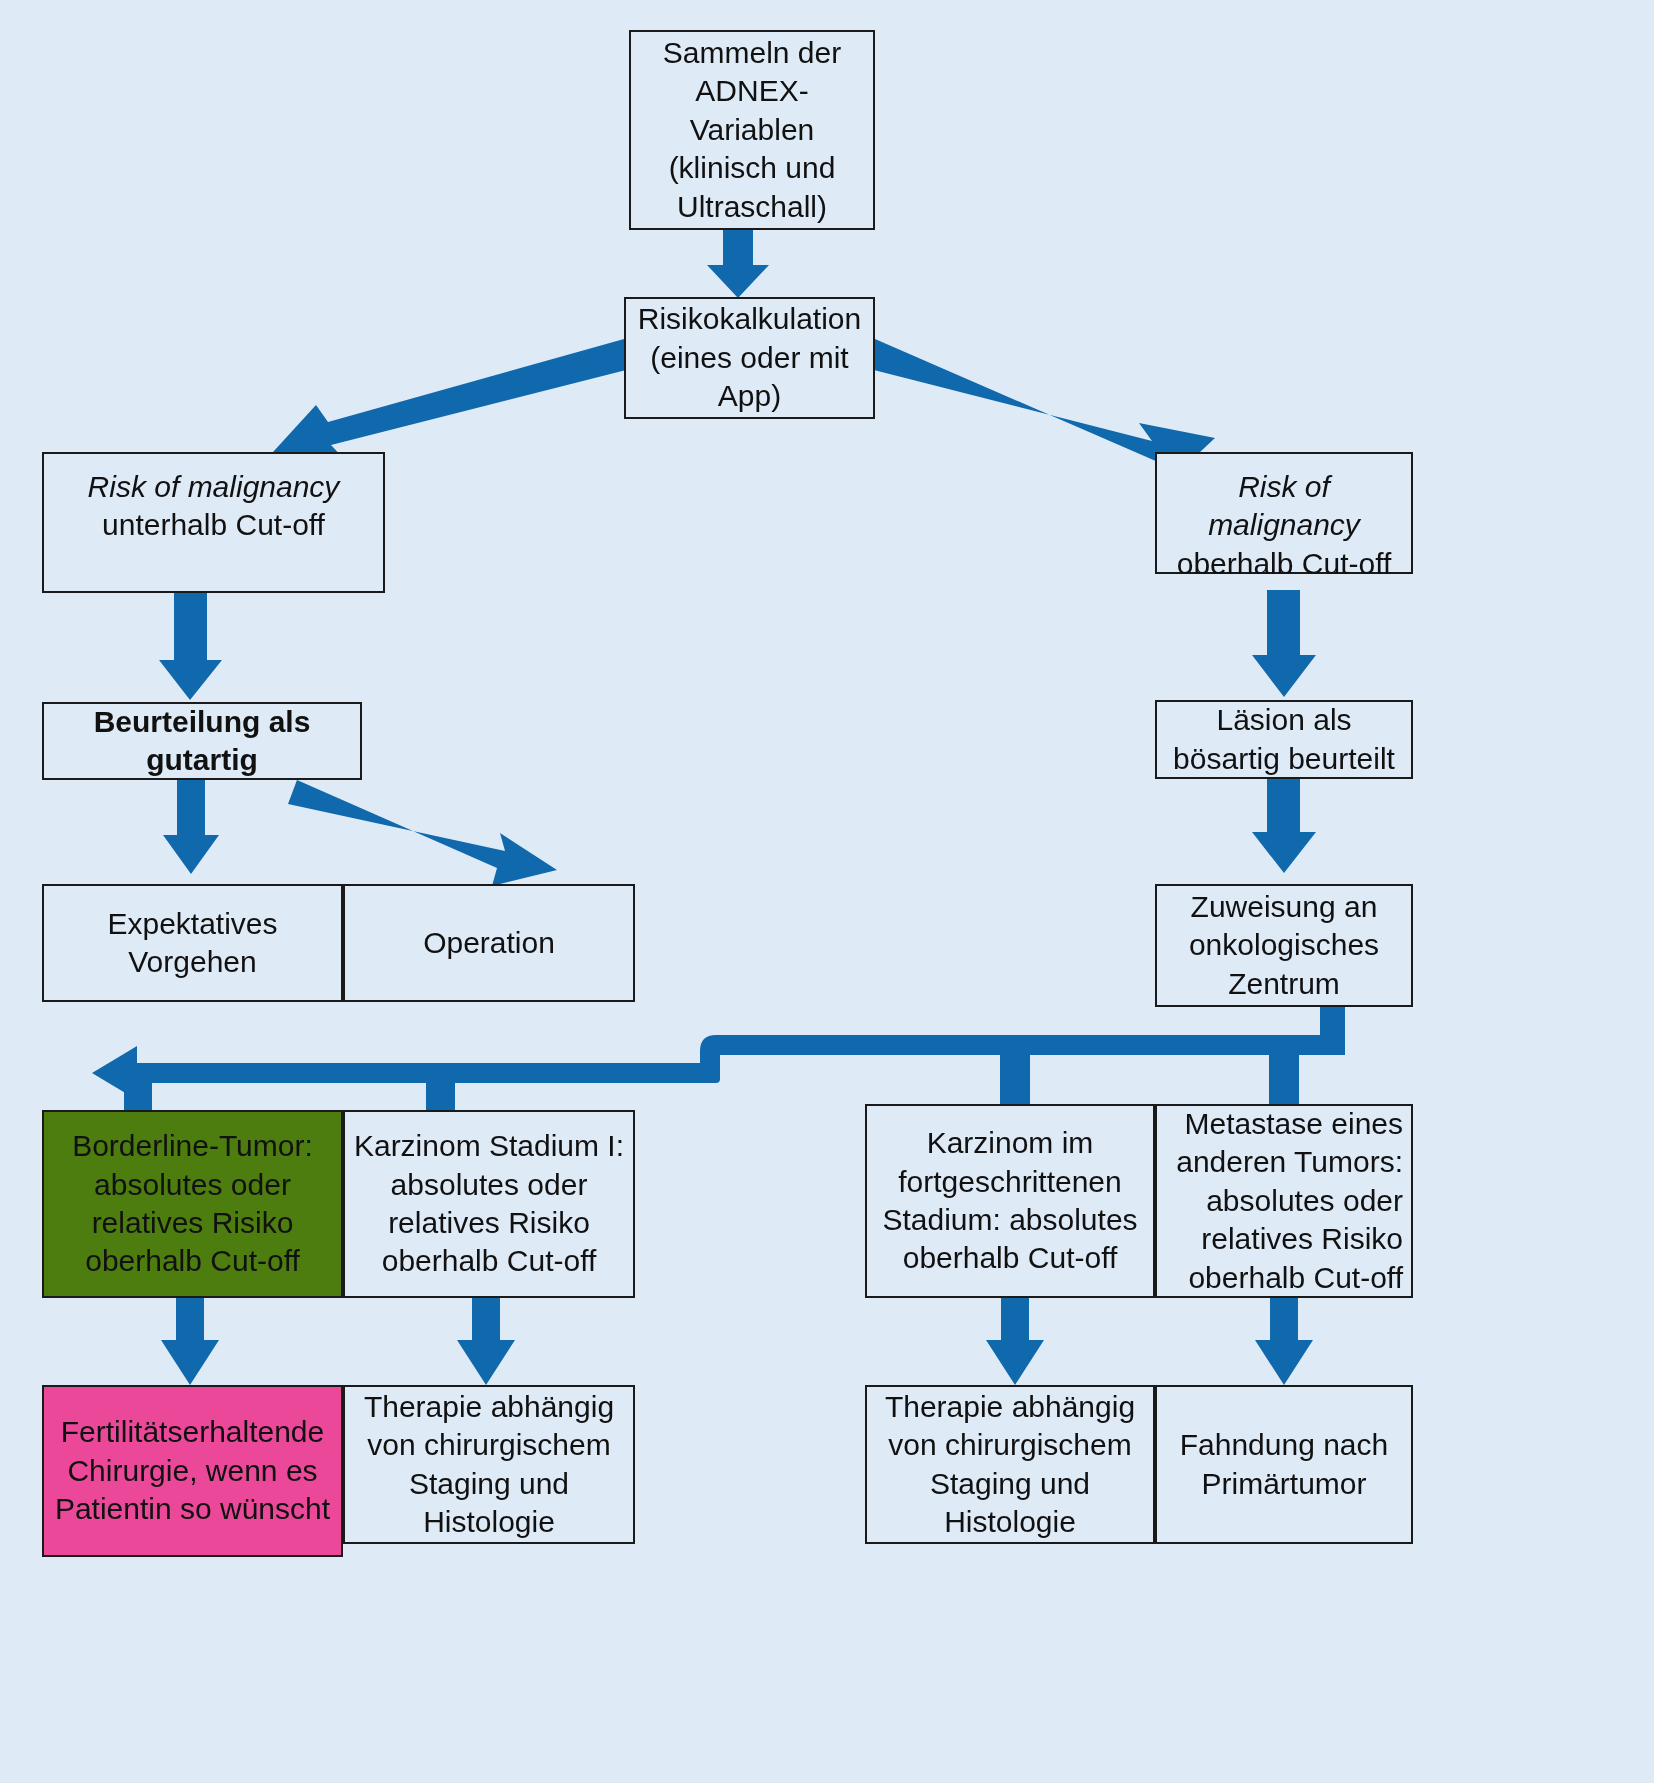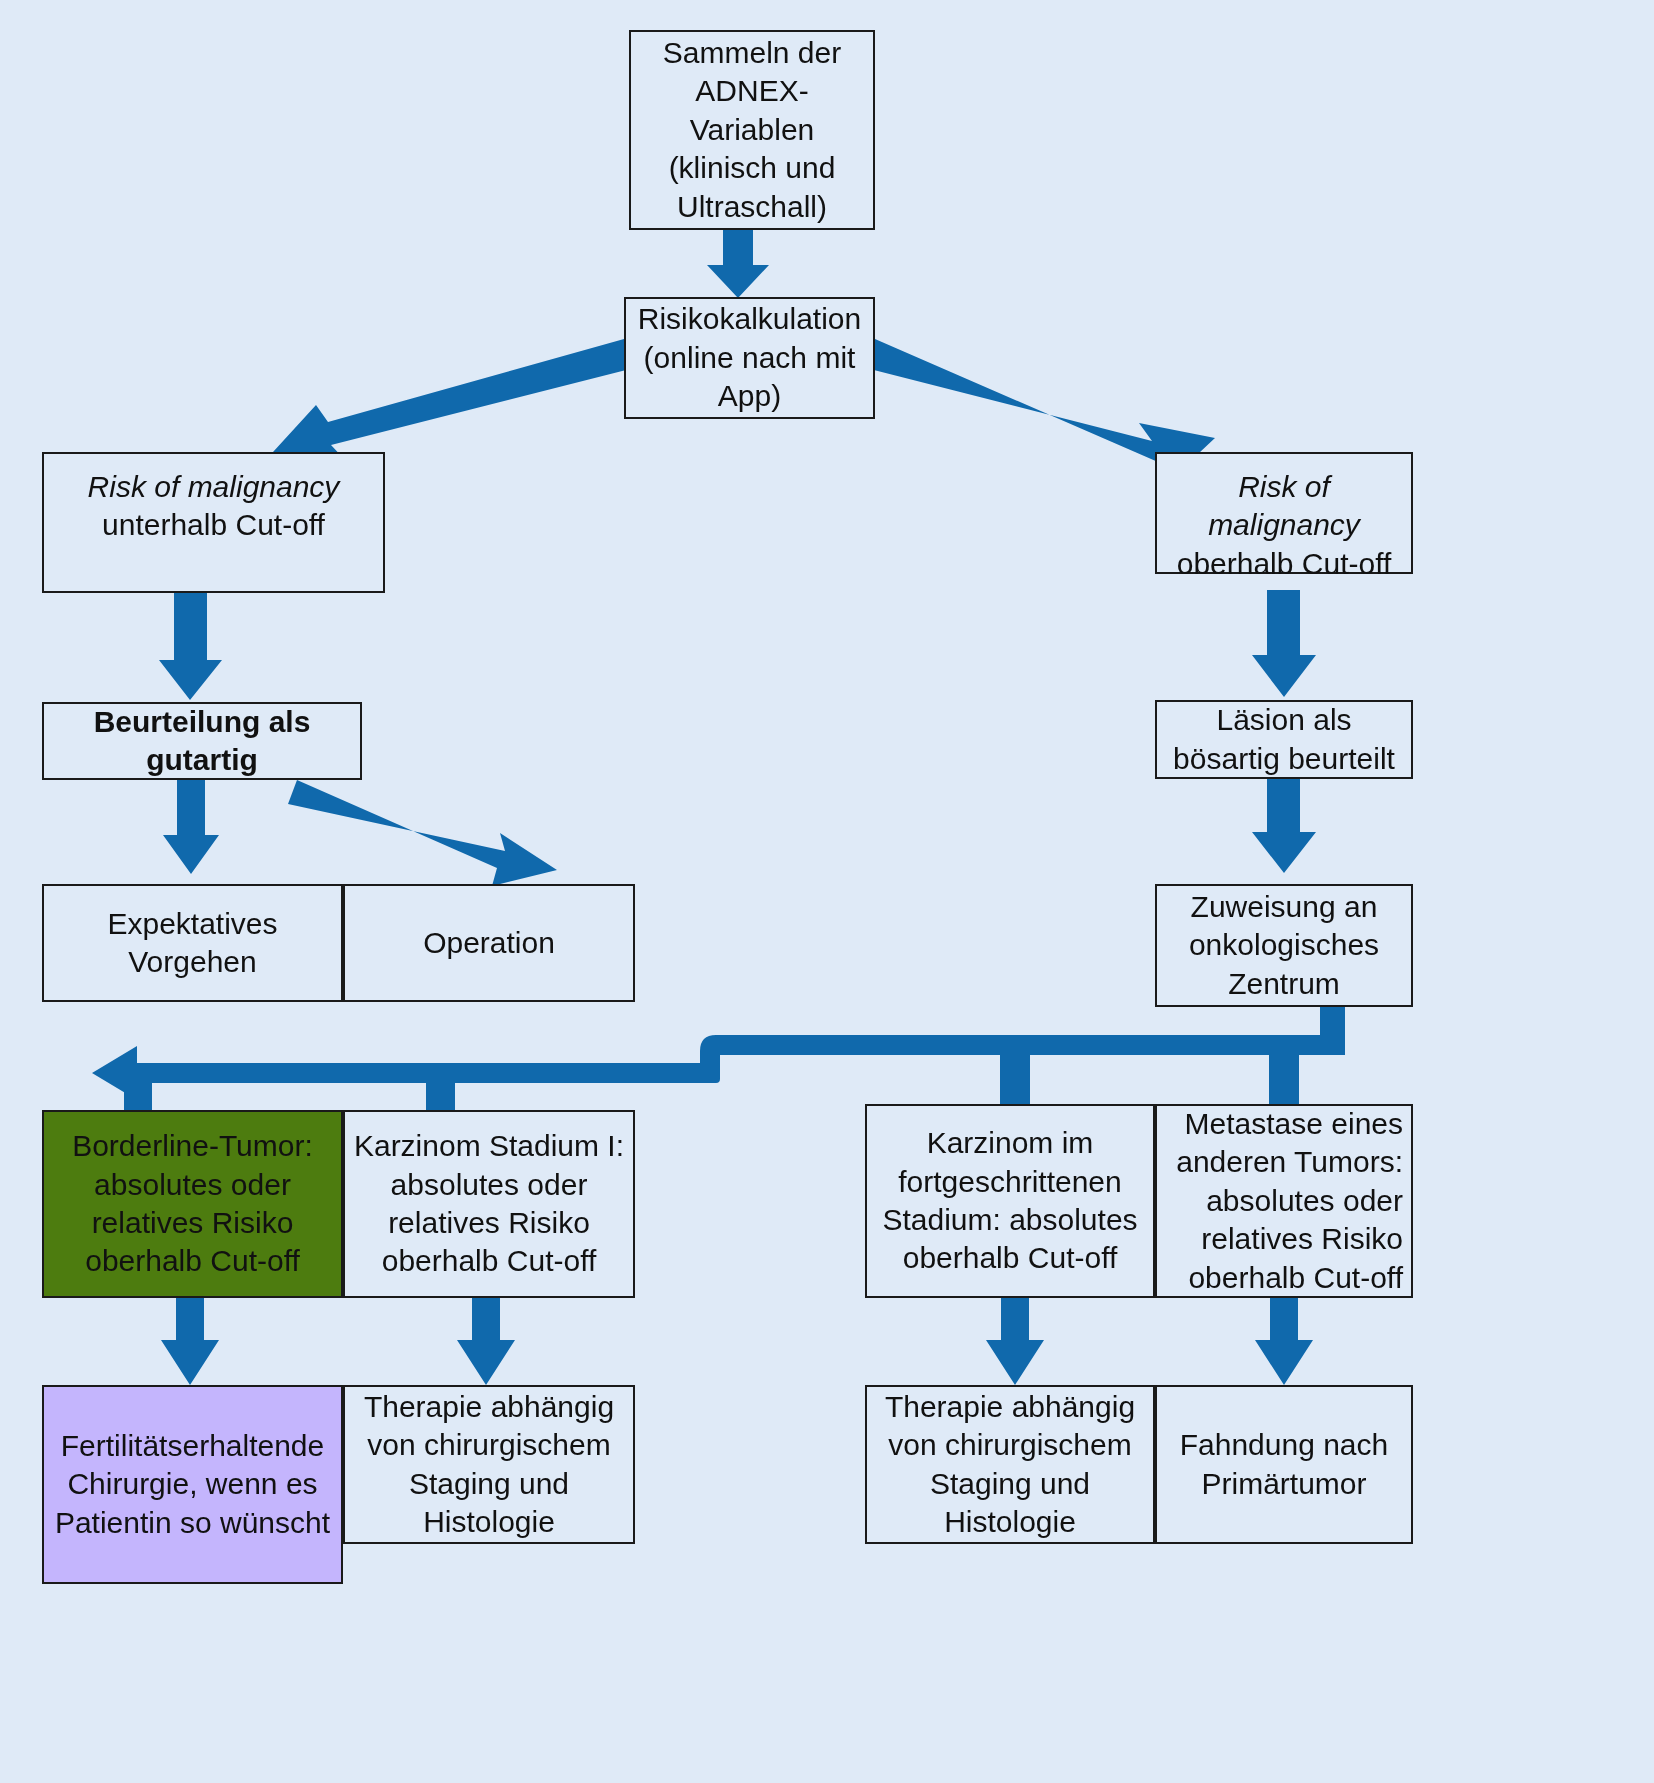--- a/index.html
+++ b/index.html
@@ -139,21 +139,21 @@
         <div>ADNEX-</div>
         <div>Variablen</div>
         <div>(klinisch und</div>
         <div>Ultraschall)</div>
       </div>
   </div>
 
   <div class="node" style="left: 624px; top: 297px; width: 251px; height: 122px; background: rgb(223, 234, 247); border-color: rgb(26, 26, 26);">
     <div class="inner">
         <div>Risikokalkulation</div>
-        <div>(online nach mit</div>
+        <div>(eines oder mit</div>
         <div>App)</div>
       </div>
   </div>
 
   <div class="node top-align" style="left: 42px; top: 452px; width: 343px; height: 141px; background: rgb(223, 234, 247); border-color: rgb(26, 26, 26);">
     <div class="inner">
         <div class="ital">Risk of malignancy</div>
         <div>unterhalb Cut-off</div>
       </div>
   </div>
@@ -231,21 +231,21 @@
   <div class="node" style="left: 1155px; top: 1104px; width: 258px; height: 194px; background: rgb(223, 234, 247); border-color: rgb(26, 26, 26); text-align: right;">
     <div class="inner">
         <div>Metastase eines</div>
         <div>anderen Tumors:</div>
         <div>absolutes oder</div>
         <div>relatives Risiko</div>
         <div>oberhalb Cut-off</div>
       </div>
   </div>
 
-  <div class="node" style="left: 42px; top: 1385px; width: 301px; height: 199px; background: #c4b5fd; border-color: rgb(26, 26, 26);">
+  <div class="node" style="left: 42px; top: 1385px; width: 301px; height: 172px; background: #ec4899; border-color: rgb(26, 26, 26);">
     <div class="inner">
         <div>Fertilitätserhaltende</div>
         <div>Chirurgie, wenn es</div>
         <div>Patientin so wünscht</div>
       </div>
   </div>
 
   <div class="node" style="left: 343px; top: 1385px; width: 292px; height: 159px; background: rgb(223, 234, 247); border-color: rgb(26, 26, 26);">
     <div class="inner">
         <div>Therapie abhängig</div>

